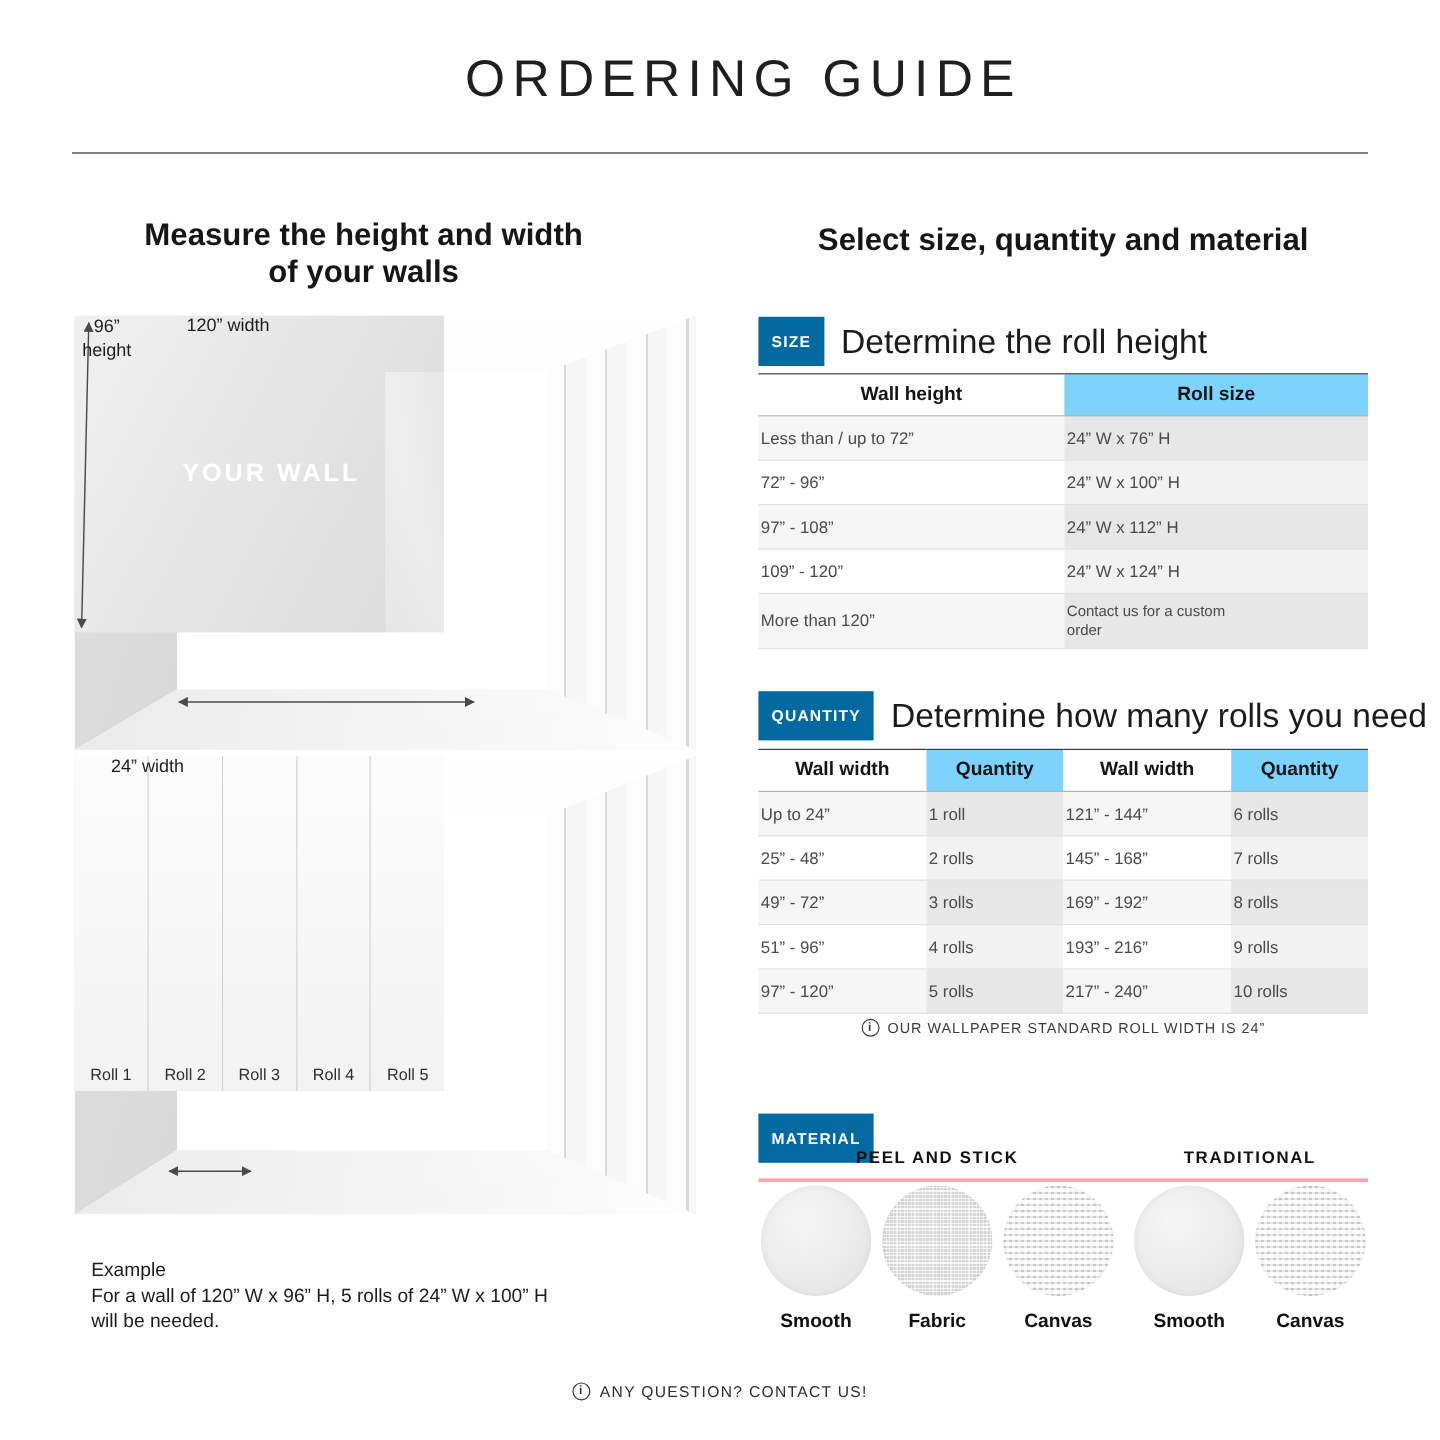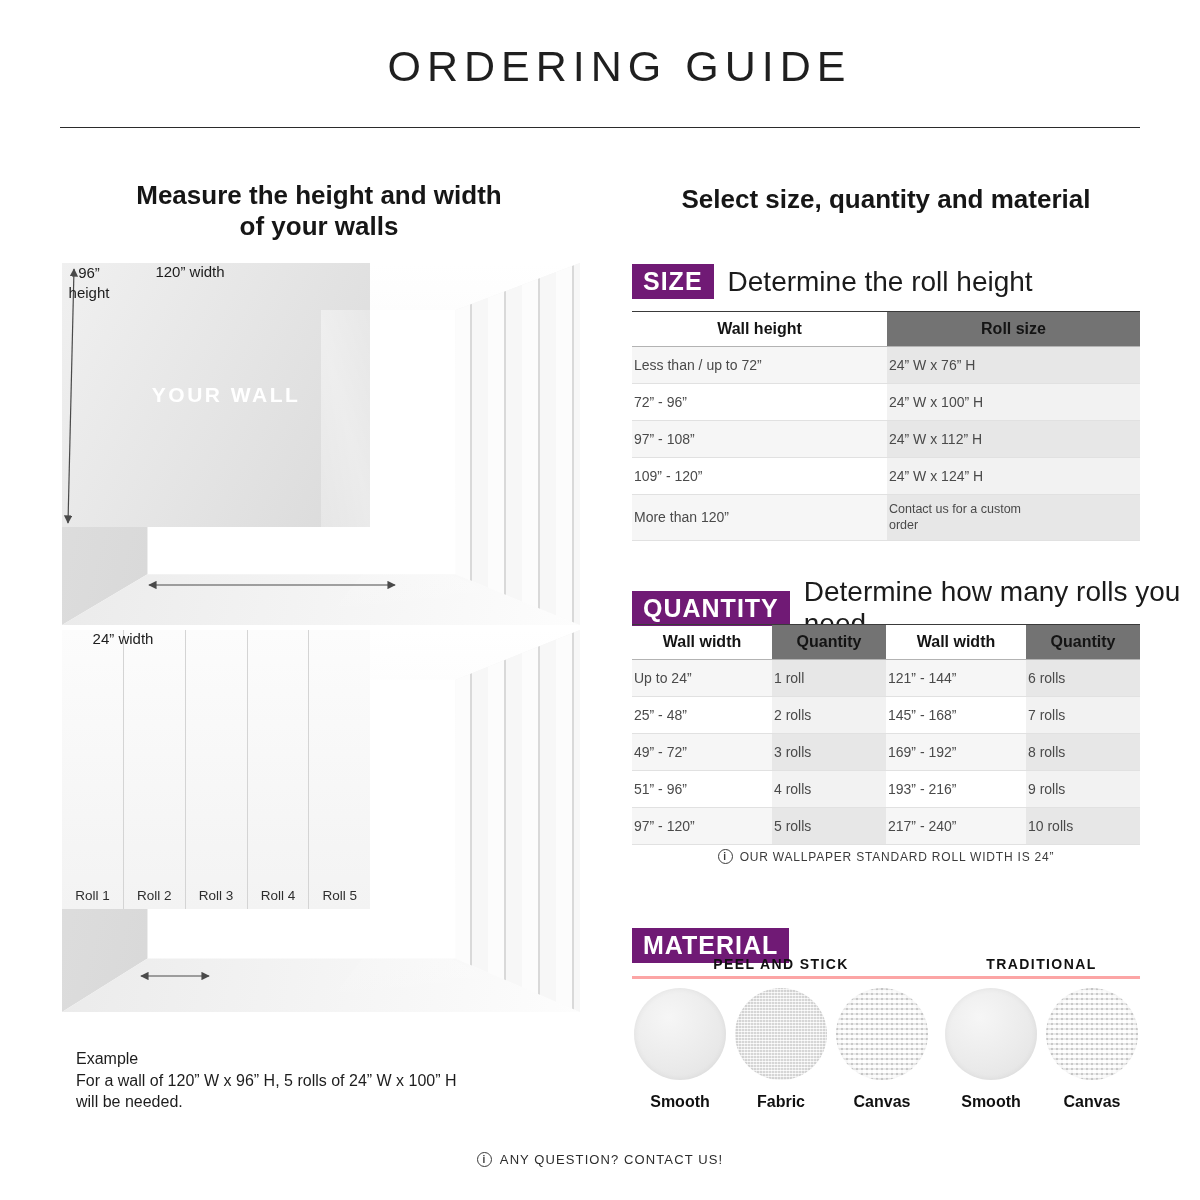--- a/index.html
+++ b/index.html
@@ -6,21 +6,21 @@
   html,body { background:#ffffff; }
   body { font-family:"Liberation Sans", sans-serif; color:#1c1c1c; }
   .page { position:relative; width:1200px; height:1200px; background:#fff; overflow:hidden; }
 
   
   .title { position:absolute; top:42px; left:0; width:100%; text-align:center;
            font-size:43px; font-weight:500; letter-spacing:6px; color:#1f1f1f;padding-left:39px; }
   .rule  { position:absolute; top:127px; left:60px; width:1080px; border-top:1px solid #2b2b2b; }
 
   
-  .left-heading { position:absolute; top:180px; left:60px; width:518px; text-align:center;
+  .left-heading { position:absolute; top:180px; left:44px; width:518px; text-align:center;
                   font-size:26px; font-weight:700; line-height:1.2; color:#161616; }
   .left-heading span { display:block; }
 
   .room { position:absolute; left:62px; width:518px; }
   .room1 { top:263px; height:362px; }
   .room2 { top:630px; height:382px; }
   .room > div { position:absolute; inset:0; }
   .ceiling    { clip-path:polygon(0 0, 16.5% 13%, 76% 13%, 100% 0);
                 background:linear-gradient(to bottom,#ffffff,#f0f0f0); }
   .wall-left  { clip-path:polygon(0 0, 16.5% 13%, 16.5% 86%, 0 100%);
@@ -61,30 +61,30 @@
              font-size:16px; line-height:1.35; color:#1d1d1d; }
 
   
   .right-heading { position:absolute; top:184px; left:632px; width:508px; text-align:center;
                    font-size:26px; font-weight:700; color:#161616; }
 
   .sec-head { position:absolute; left:632px; display:flex; align-items:center; gap:14px; }
   .size-head { top:264px; }
   .qty-head  { top:576px; }
   .mat-head  { top:928px; width:508px; border-bottom:3px solid #fca5a5; padding-bottom:13px; }
-  .badge { background:#701a75; color:#ffffff; font-size:25px; font-weight:700;
-           letter-spacing:1px; padding:3px 11px; }
+  .badge { background:#0369a1; color:#ffffff; font-size:13px; font-weight:700;
+           letter-spacing:1px; padding:13px 11px; }
   .caption { font-size:28px; color:#1b1b1b; }
 
   .tbl { position:absolute; left:632px; width:508px; border-collapse:collapse; table-layout:fixed; }
   .size-table { top:311px; }
   .qty-table  { top:624px; }
   .tbl th { font-size:16px; font-weight:700; color:#141414; padding:8px 2px; text-align:center;
             border-top:1.5px solid #3a3a3a; border-bottom:1px solid #b3b3b3; }
-  .tbl th.val { background:#737373; }
+  .tbl th.val { background:#7dd3fc; }
   .tbl td { font-size:14px; color:#4a4a4a; text-align:left; padding:10px 2px;
             border-bottom:1px solid #e1e1e1; }
   .tbl tbody tr:nth-child(odd) .lbl { background:#f6f6f6; }
   .tbl tbody tr:nth-child(odd) .val { background:#e7e7e7; }
   .tbl tbody tr:nth-child(even) .lbl { background:#ffffff; }
   .tbl tbody tr:nth-child(even) .val { background:#f2f2f2; }
   .size-table tbody tr:last-child td { padding:6px 2px; }
   .size-table tbody tr:last-child .val { font-size:12.5px; line-height:1.3; }
   .narrow { display:inline-block; max-width:150px; }
 

